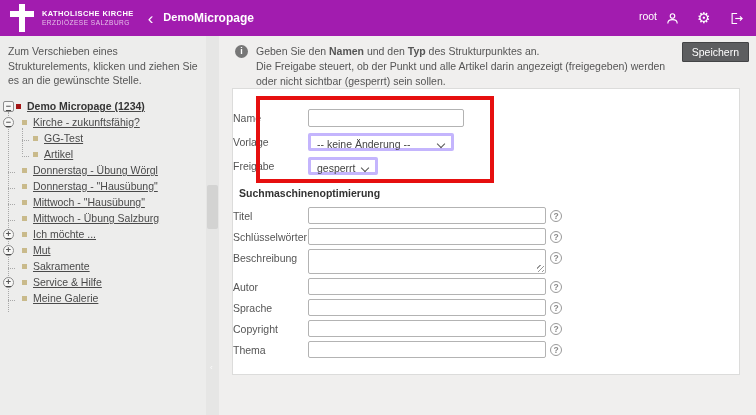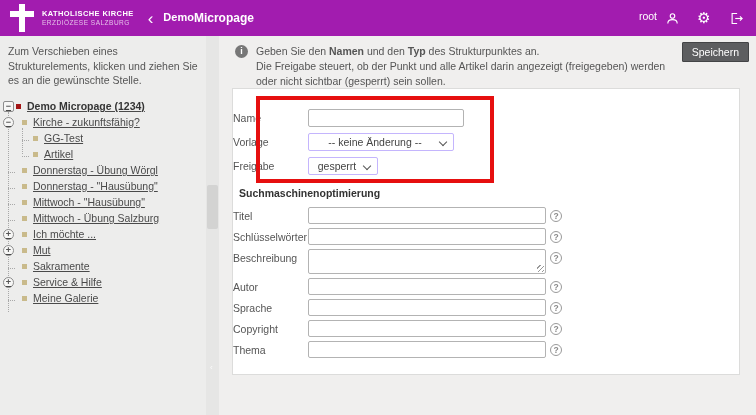--- a/index.html
+++ b/index.html
@@ -69,22 +69,22 @@
   .panel { position:absolute; left:13px; top:52px; width:508px; background:#fff;
     border:1px solid #dcdcdb; padding:20px 0 12px 0; }
   .annotation { position:absolute; left:23px; top:7px; width:238px; height:87px;
     border:4px solid #e60f0f; z-index:6; pointer-events:none; }
 
   .frow { display:flex; align-items:flex-start; margin-bottom:6px; }
   .flabel { flex:none; width:70px; text-align:left; font-size:10.5px; color:#555; padding-top:3px; margin-right:5px; }
   .tinput { height:18px; border:1px solid #b3b3b3; border-radius:2px; background:#fff;
     font-size:10.5px; color:#333; padding:0 4px; outline:none; }
   .w-name { width:156px; }
-  .select { position:relative; height:18px; border:1px solid #c4b5fd; border-radius:2px;
-    background:#fff; font-size:10.5px; color:#444; padding:2px 18px 0 6px; cursor:pointer;text-align:center; }
+  .select { position:relative; height:18px; border:3px solid #c4b5fd; border-radius:2px;
+    background:#fff; font-size:10.5px; color:#444; padding:2px 18px 0 6px; cursor:pointer; }
   .select::after { content:""; position:absolute; right:7px; top:5px; width:5px; height:5px;
     border-right:1.4px solid #555; border-bottom:1.4px solid #555; transform:rotate(45deg); }
   .w-vorlage { width:146px; }
   .w-freigabe { width:70px; }
 
   .seo-header { margin:12px 0 8px 6px; font-size:10.5px; font-weight:bold; color:#333; }
   .seo-row { display:flex; align-items:flex-start; margin-bottom:4px; }
   .seo-input { width:238px; height:17px; }
   .seo-textarea { width:238px; height:25px; position:relative; }
   .resize-grip { position:absolute; right:1px; bottom:1px; width:7px; height:7px;

